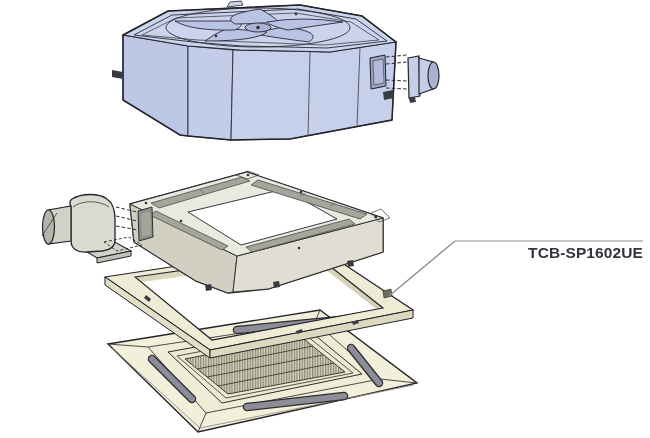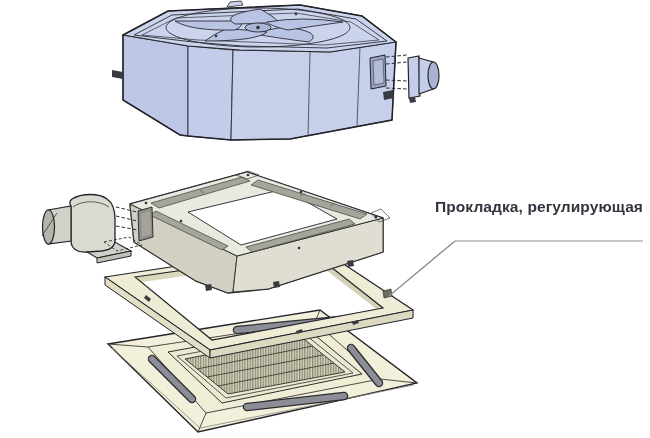--- a/index.html
+++ b/index.html
@@ -163,15 +163,15 @@
       <ellipse cx="433.5" cy="75.5" rx="5.5" ry="13.5" fill="#a9b2d1" stroke="#23232a" stroke-width="1.2"></ellipse>
       <path d="M409,98 L415,97 L416,102 L410,103 Z" fill="#3a3a44"></path>
     </g>
   </g>
 
   <line x1="455" y1="241" x2="643" y2="241" stroke="#8e8e8e" stroke-width="1.2"></line>
   <line x1="455" y1="241" x2="389" y2="296" stroke="#8e8e8e" stroke-width="1.4"></line>
 </svg>
 
 <div class="callout-label">
-  <div>Прокладка, регулирующая</div>
 </div>
+<div class="part-number">TCB-SP1602UE</div>
 </div>
 
 </body></html>

